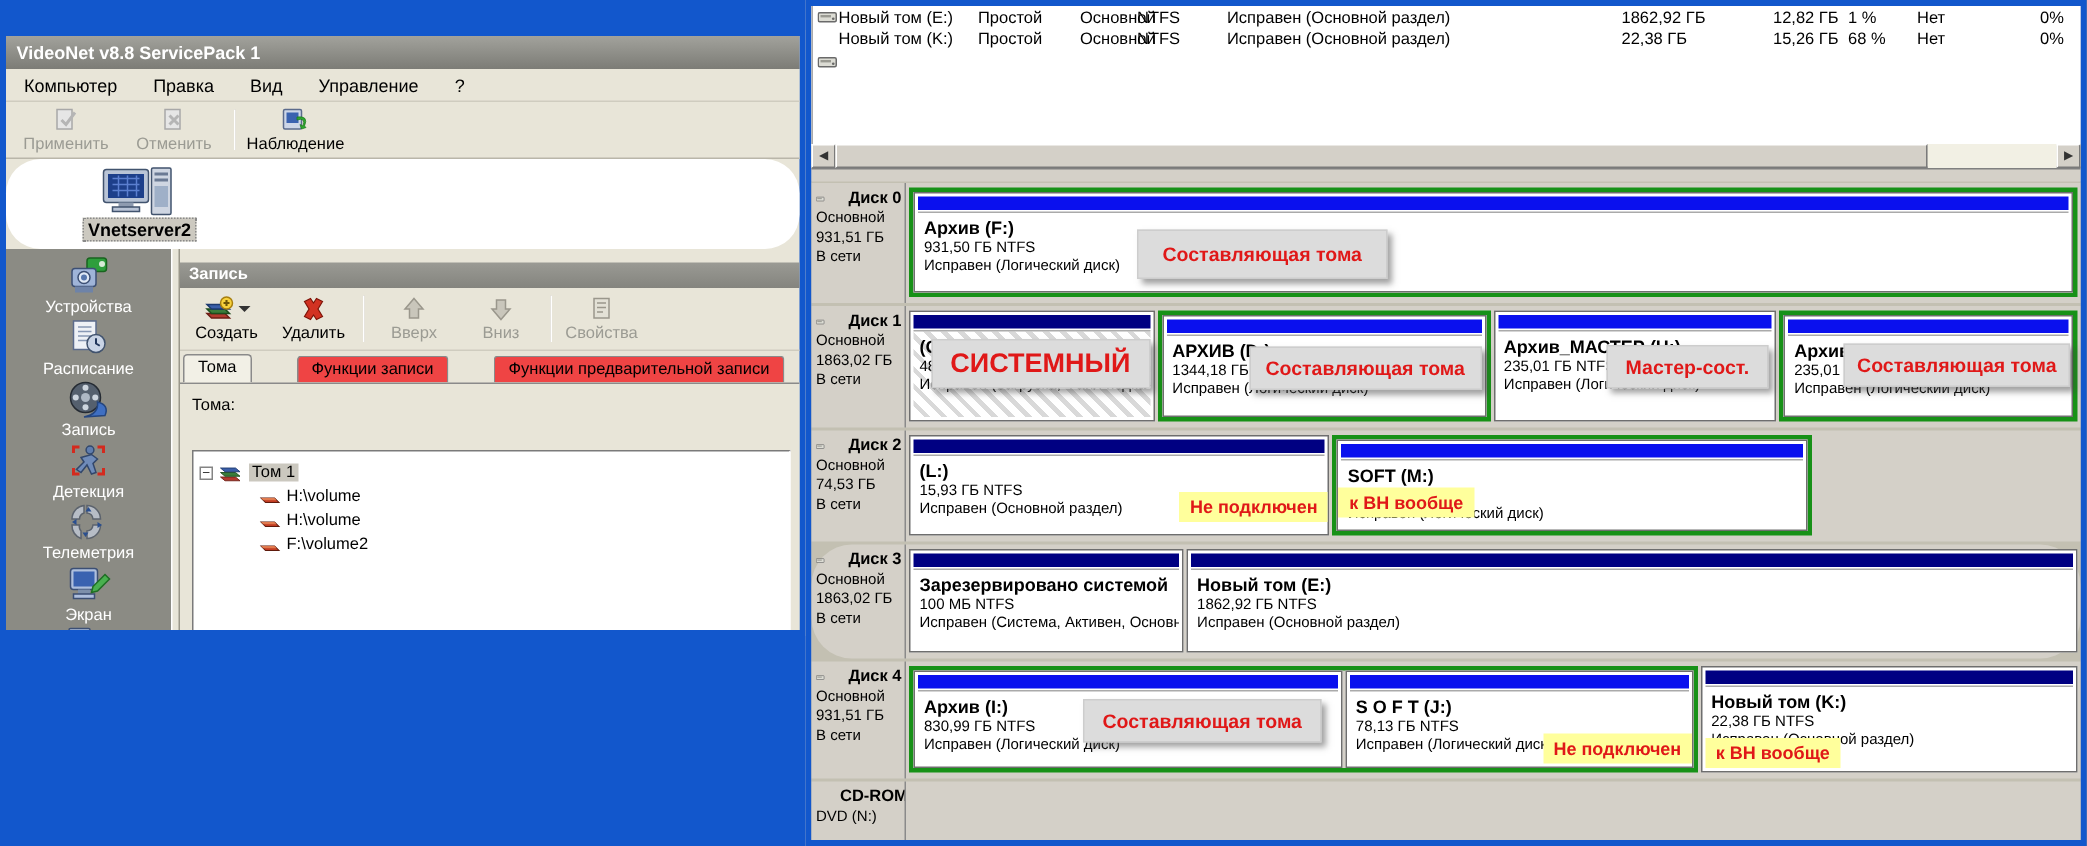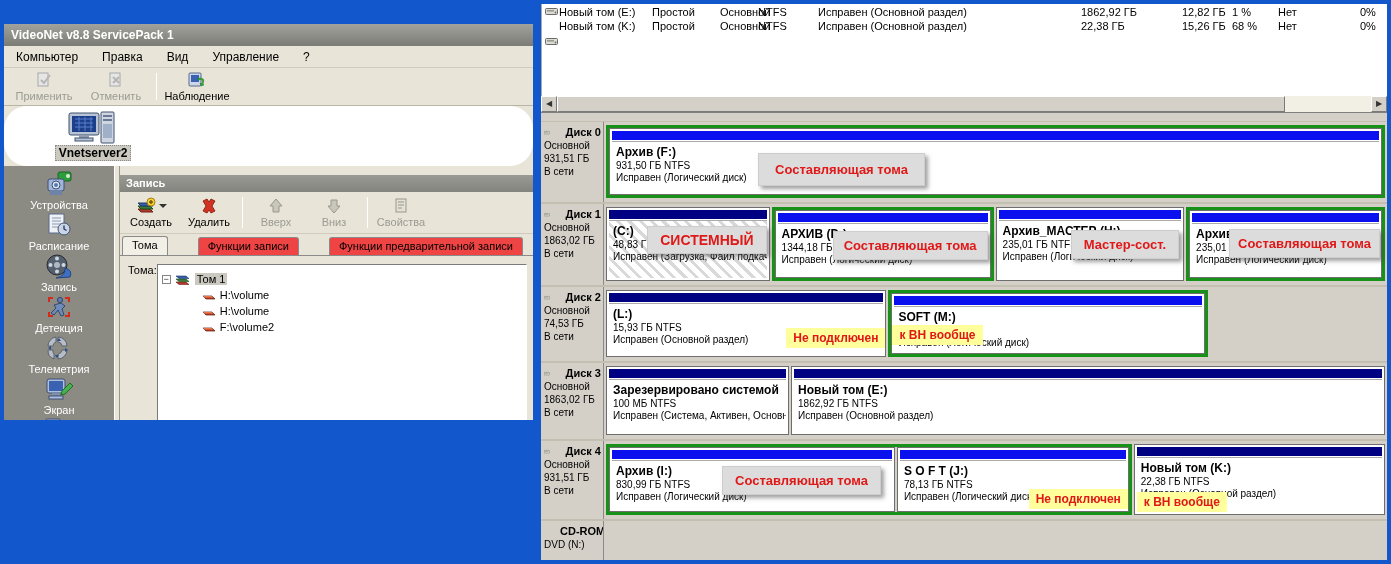--- a/index.html
+++ b/index.html
@@ -37,21 +37,21 @@
   .ptbtn { min-width:58px; display:flex; flex-direction:column; align-items:center; justify-content:center;
     font-size:11px; gap:1px; padding:0 4px; }
   .ptbtn.disabled { color:#9b9b93; }
   .caret-down { width:0; height:0; border-left:4px solid transparent; border-right:4px solid transparent;
     border-top:4px solid #333; display:inline-block; margin-left:2px; }
   .panel-tabs { display:flex; align-items:flex-end; height:21px; padding-left:2px; overflow:hidden; white-space:nowrap;gap:28px; }
   .tab { font-size:11px; padding:2px 9px 3px; border:1px solid #8a8a8a; border-bottom:none;
     border-radius:3px 3px 0 0; background:#ef4444; margin-right:2px; flex:0 0 auto; }
   .tab.active { background:#f2f0e6; font-weight:normal; position:relative; z-index:2; padding-bottom:4px; }
   .panel-body { flex:1; border-top:1px solid #8a8a8a; background:#e8e5d8; padding:8px 6px 0 8px;
-    display:flex; flex-direction:row; min-height:0; }
+    display:flex; flex-direction:column; min-height:0;gap:20px; }
   .tree-label { font-size:11px; margin-bottom:4px; }
   .tree-box { flex:1; background:#fff; border:1px solid #7a7a7a; border-right-color:#fff; border-bottom:none;
     padding:6px 4px; overflow:hidden; }
   .tree-row { display:flex; align-items:center; height:16px; font-size:11px; gap:4px; }
   .tree-child { padding-left:40px; }
   .expander { width:9px; height:9px; border:1px solid #848484; background:#fff; font-size:9px; line-height:7px;
     text-align:center; color:#333; flex:0 0 auto; }
   .tree-root-label { background:#cbc8bf; padding:0 2px; }
 
   
@@ -432,21 +432,21 @@
           <div>В сети</div>
         </div>
         <div class="dtrack">
           <div class="vol hatched" style="flex:0 0 21%;">
             <div class="vol-head hdr-primary"></div>
             <div class="vol-body">
               <div class="vol-name">(C:)</div>
               <div class="vol-line">48,83 ГБ NTFS</div>
               <div class="vol-line">Исправен (Загрузка, Файл подкачки, Активен,</div>
             </div>
-            <div class="note-gray" style="right:2px;top:18px;font-size:14px;padding:5px 12px;">СИСТЕМНЫЙ</div>
+            <div class="note-gray" style="right:2px;top:18px;font-size:18px;padding:5px 12px;">СИСТЕМНЫЙ</div>
           </div>
           <div class="gwrap" style="flex:0 0 28.5%;">
             <div class="vol" style="flex:1 1 100%;">
               <div class="vol-head hdr-logical"></div>
               <div class="vol-body">
                 <div class="vol-name">АРХИВ  (D:)</div>
                 <div class="vol-line">1344,18 ГБ NTFS</div>
                 <div class="vol-line">Исправен (Логический диск)</div>
               </div>
               <div class="note-gray" style="right:2px;top:20px;padding:6px 10px;">Составляющая тома</div>
@@ -506,21 +506,21 @@
                 <div class="vol-line">58,59 ГБ NTFS</div>
                 <div class="vol-line">Исправен (Логический диск)</div>
               </div>
               <div class="note-yellow" style="left:0;bottom:8px;">к ВН вообще</div>
             </div>
           </div>
           <div class="spacer"></div>
         </div>
       </div>
 
-      <div class="drow" style="height:76px;">
+      <div class="drow" style="height:76px;border-radius:27px;">
         <div class="dlabel">
           <div class="dname">
               <svg width="12" height="9" viewBox="0 0 13 10">
                 <rect x="0.5" y="2.5" width="12" height="6" rx="1" fill="#dcdcd4" stroke="#6a6a6a"></rect>
                 <rect x="2" y="4" width="7" height="1.6" fill="#9a9a92"></rect>
               </svg>
               <span>Диск 3</span>
             </div>
           <div>Основной</div>
           <div>1863,02 ГБ</div>

